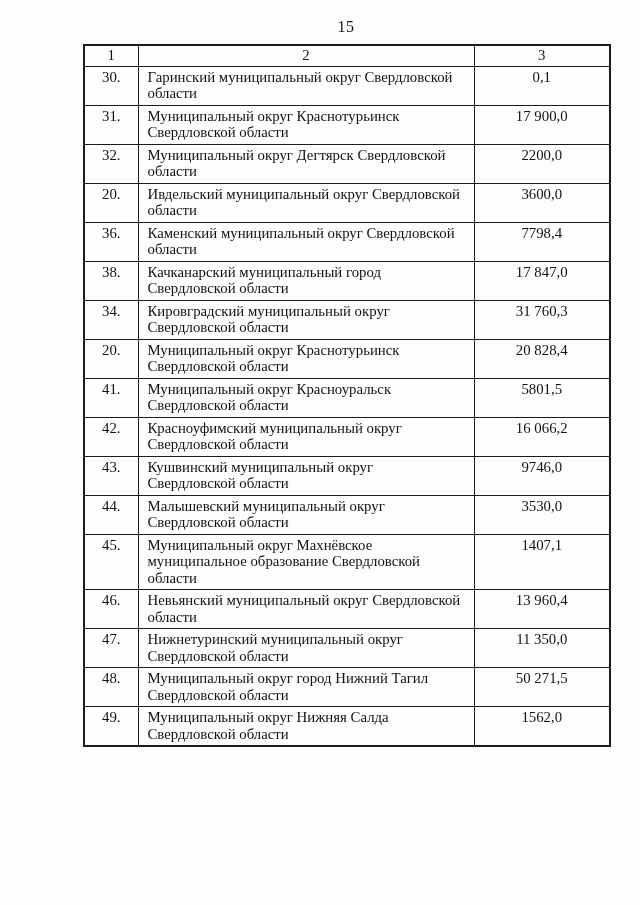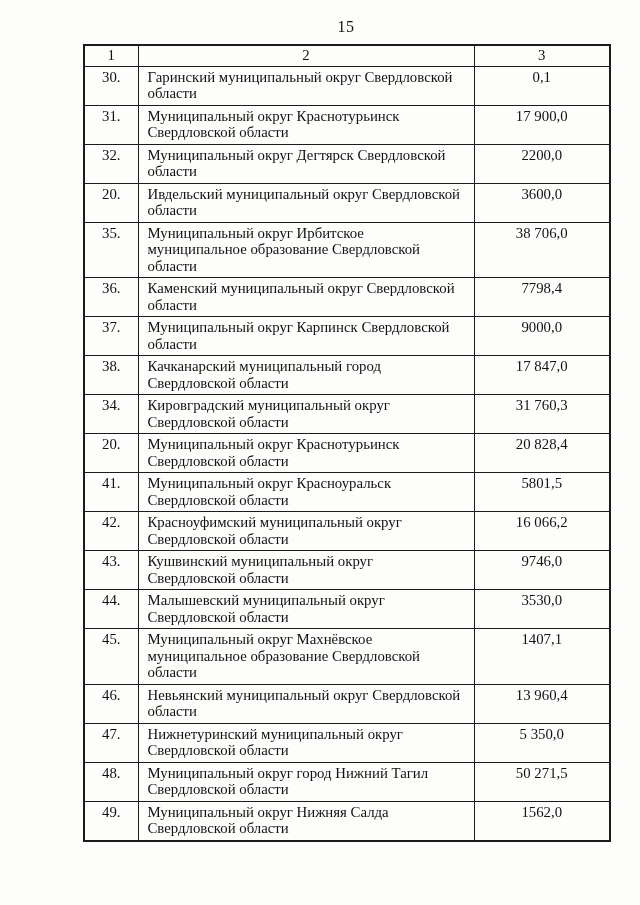--- a/index.html
+++ b/index.html
@@ -129,59 +129,34 @@
     </td>
     <td class="cell-name">
       <span>Ивдельский муниципальный округ Свердловской
 области</span>
     </td>
     <td class="cell-val">
       <span>3600,0</span>
     </td>
   </tr>
 
-  <tr>
-    <td class="cell-num">
-      <span>35.</span>
-    </td>
-    <td class="cell-name">
-      <span>Муниципальный округ Ирбитское
-муниципальное образование Свердловской
-области</span>
-    </td>
-    <td class="cell-val">
-      <span>38 706,0</span>
-    </td>
-  </tr>
 
   <tr>
     <td class="cell-num">
       <span>36.</span>
     </td>
     <td class="cell-name">
       <span>Каменский муниципальный округ Свердловской
 области</span>
     </td>
     <td class="cell-val">
       <span>7798,4</span>
     </td>
   </tr>
 
-  <tr>
-    <td class="cell-num">
-      <span>37.</span>
-    </td>
-    <td class="cell-name">
-      <span>Муниципальный округ Карпинск Свердловской
-области</span>
-    </td>
-    <td class="cell-val">
-      <span>9000,0</span>
-    </td>
-  </tr>
 
   <tr>
     <td class="cell-num">
       <span>38.</span>
     </td>
     <td class="cell-name">
       <span>Качканарский муниципальный город
 Свердловской области</span>
     </td>
     <td class="cell-val">
@@ -296,21 +271,21 @@
 
   <tr>
     <td class="cell-num">
       <span>47.</span>
     </td>
     <td class="cell-name">
       <span>Нижнетуринский муниципальный округ
 Свердловской области</span>
     </td>
     <td class="cell-val">
-      <span>5 350,0</span>
+      <span>11 350,0</span>
     </td>
   </tr>
 
   <tr>
     <td class="cell-num">
       <span>48.</span>
     </td>
     <td class="cell-name">
       <span>Муниципальный округ город Нижний Тагил
 Свердловской области</span>

